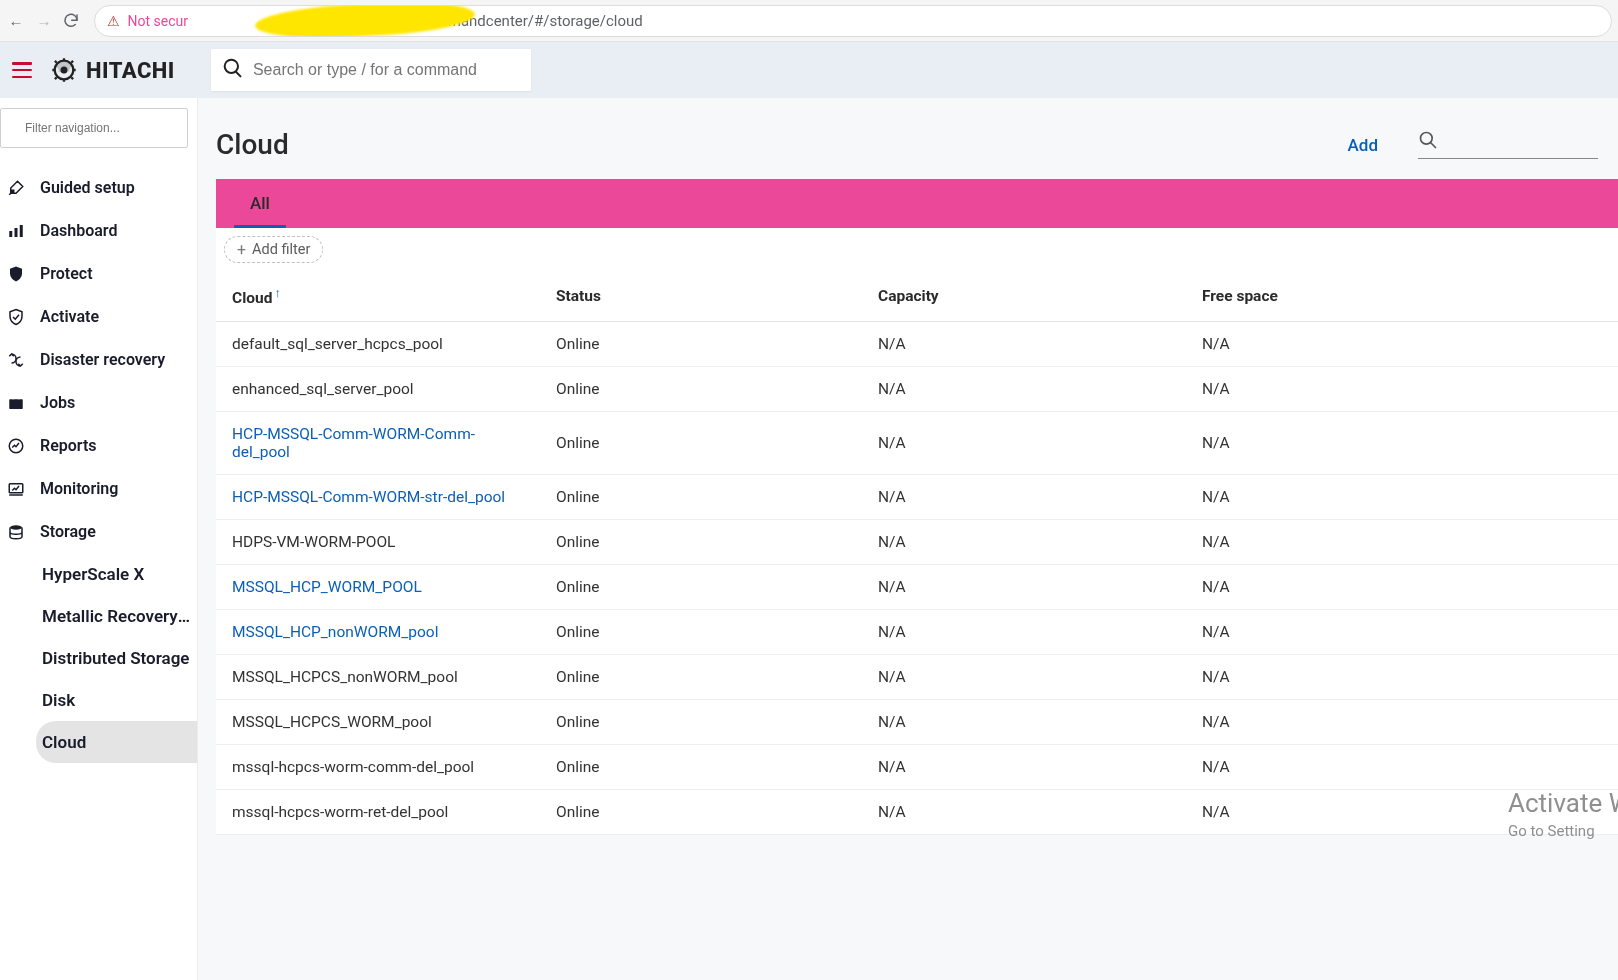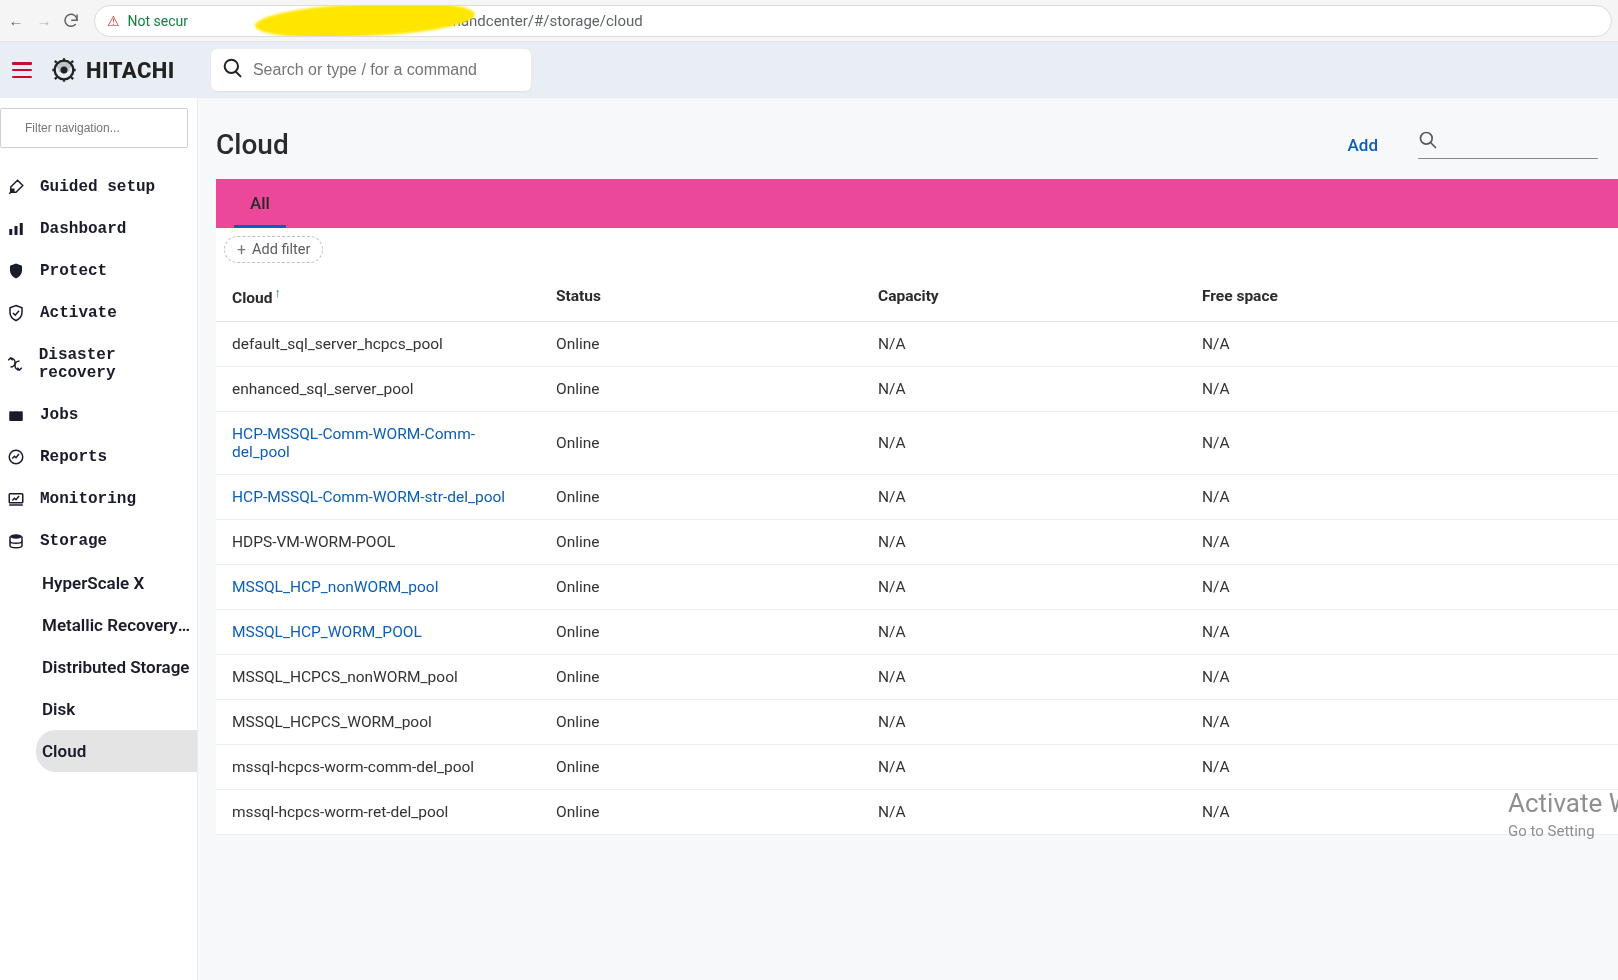--- a/index.html
+++ b/index.html
@@ -37,21 +37,21 @@
     display: flex;
     align-items: center;
     padding: 0 12px;
     gap: 8px;
     color: #5f6368;
     position: relative;
     overflow: hidden;
     margin-left:6px;
   }
   .warn-tri { color:#c5221f; font-size:14px; }
-  .not-secure { color:#15803d; font-size:14px; }
+  .not-secure { color:#ec4899; font-size:14px; }
   .url-text { color:#5f6368; font-size:15px; }
   .highlight-smudge {
     position:absolute;
     left:160px; top:-2px;
     width:220px; height:32px;
     background:#ffe600;
     border-radius:50%/60%;
     transform: rotate(-3deg);
     filter: blur(1px);
   }
@@ -73,21 +73,21 @@
   .logo-gear {
     width:28px; height:28px; display:inline-block;
   }
   .logo-gear svg { width:28px; height:28px; }
   .logo-text { font-weight:800; font-size:22px; letter-spacing:0.5px; color:#222; }
   .search-box {
     margin-left: 18px;
     background: #fff;
     height: 42px;
     width: 320px;
-    border-radius: 6px;
+    border-radius: 0;
     display:flex; align-items:center; padding:0 12px; gap:10px;
     color:#686868;
     box-shadow: 0 1px 2px rgba(0,0,0,0.06);
   }
   .search-box input {
     border:none; outline:none; font-size:16px; flex:1; color:#686868; background:transparent;
   }
   .search-icon svg { width:20px; height:20px; fill:#444; }
 
   
@@ -105,21 +105,20 @@
     width: 188px; height:40px;
     border:1px solid #cfcfcf; border-radius:2px;
     padding: 0 24px; font-size:12px; color:#6b6b6b; outline:none;
   }
   .nav-list { list-style:none; padding-top:8px; }
   .nav-item {
     display:flex; align-items:center; gap:14px;
     padding: 12px 6px 12px 6px;
     font-size:16px; color:#1a1c2b; font-weight:600;
     cursor:pointer;
-    font-family:Liberation Mono, monospace;
   }
   .nav-item .icon { width:20px; display:flex; justify-content:center; }
   .nav-item .icon svg { width:18px; height:18px; fill:#1a1c2b; }
   .sub-list { list-style:none; padding-left: 36px; }
   .sub-item {
     padding: 11px 6px; font-size:17px; color:#1a1c2b; font-weight:600; cursor:pointer;
     border-radius: 20px 0 0 20px; white-space:nowrap; overflow:hidden; text-overflow:ellipsis;
   }
   .sub-item.active { background:#e4e4e4; }
 
@@ -389,27 +388,27 @@
             <td>N/A</td>
             <td>N/A</td>
           </tr>
           <tr>
             <td>HDPS-VM-WORM-POOL</td>
             <td>Online</td>
             <td>N/A</td>
             <td>N/A</td>
           </tr>
           <tr>
+            <td class="link"><a href="#">MSSQL_HCP_WORM_POOL</a></td>
+            <td>Online</td>
+            <td>N/A</td>
+            <td>N/A</td>
+          </tr>
+          <tr>
             <td class="link"><a href="#">MSSQL_HCP_nonWORM_pool</a></td>
-            <td>Online</td>
-            <td>N/A</td>
-            <td>N/A</td>
-          </tr>
-          <tr>
-            <td class="link"><a href="#">MSSQL_HCP_WORM_POOL</a></td>
             <td>Online</td>
             <td>N/A</td>
             <td>N/A</td>
           </tr>
           <tr>
             <td>MSSQL_HCPCS_nonWORM_pool</td>
             <td>Online</td>
             <td>N/A</td>
             <td>N/A</td>
           </tr>

